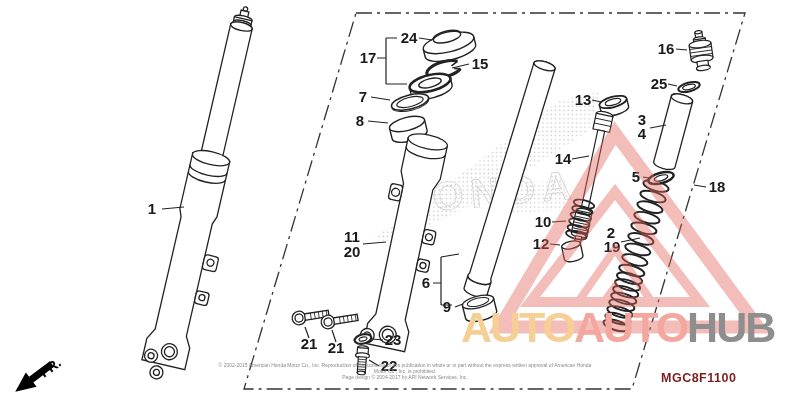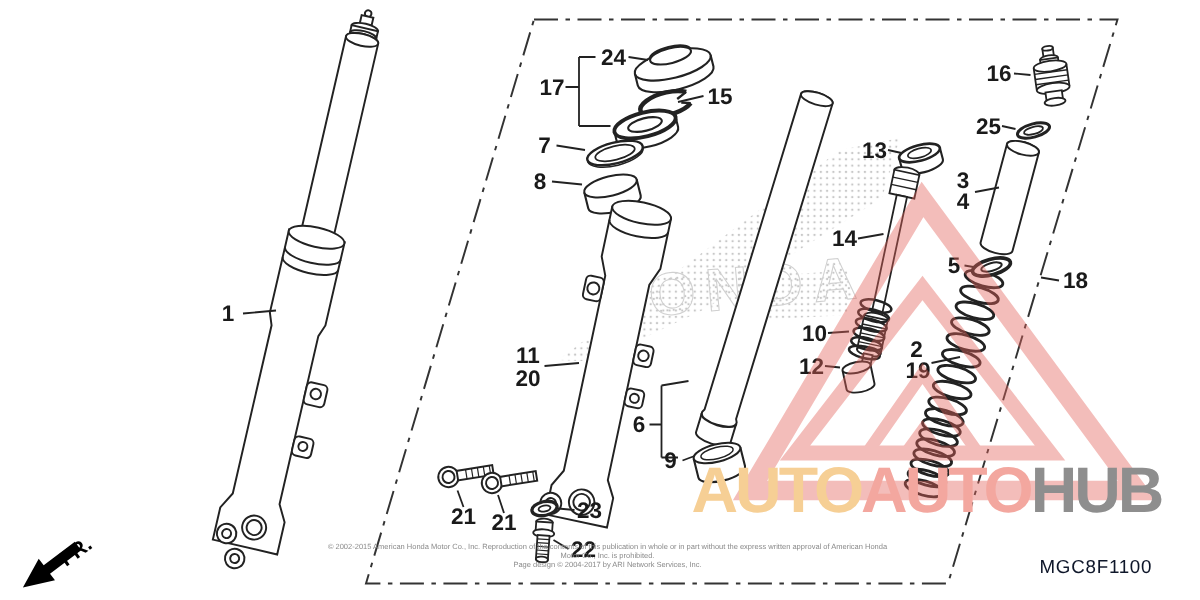--- a/index.html
+++ b/index.html
@@ -9,22 +9,22 @@
   .callout{font-family:"Liberation Sans",sans-serif;font-size:15px;font-weight:bold;
            fill:#1a1a1a;text-anchor:middle;}
   #brand-text{position:absolute;left:461px;top:306px;font-weight:bold;font-size:43px;
               letter-spacing:-2px;line-height:1;white-space:nowrap;z-index:6;}
   #brand-text .b-auto{color:var(--brand-auto,#f6cf95);}
   #brand-text .b-moto{color:var(--brand-moto,#f3a79f);}
   #brand-text .b-hub{color:var(--brand-hub,#8e8e8e);}
   #red-overlay{position:absolute;left:0;top:0;z-index:5;opacity:0.42;pointer-events:none;}
   #copyright{position:absolute;left:215px;top:362px;width:380px;text-align:center;
              font-size:5px;line-height:6px;color:#8a8a8a;z-index:7;}
-  #part-code{position:absolute;left:693px;top:371px;font-size:12.5px;font-weight:normal;
-             color:#0f172a;letter-spacing:0.5px;z-index:7;}
+  #part-code{position:absolute;left:661px;top:371px;font-size:12.5px;font-weight:bold;
+             color:#7f1d1d;letter-spacing:0.5px;z-index:7;}
 </style>
 </head>
 <body>
 
 <div id="stage">
 
 <svg id="lineart" width="800" height="400" viewBox="0 0 800 400">
   <defs>
     <pattern id="dotp" patternUnits="userSpaceOnUse" width="4.2" height="4.2">
       <circle cx="1.2" cy="1.2" r="0.78" fill="#bfbfbf"></circle>

